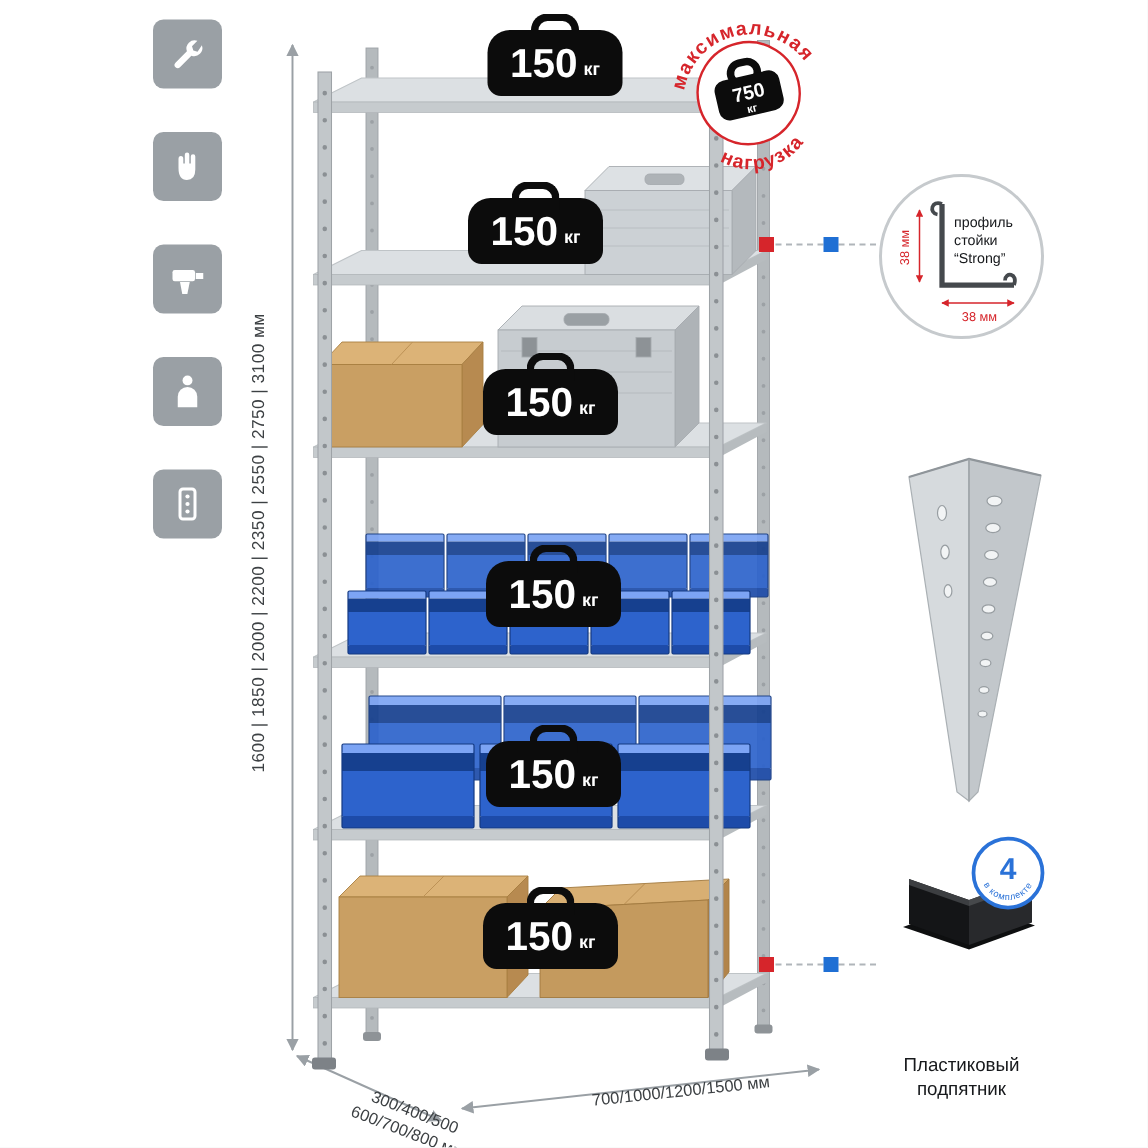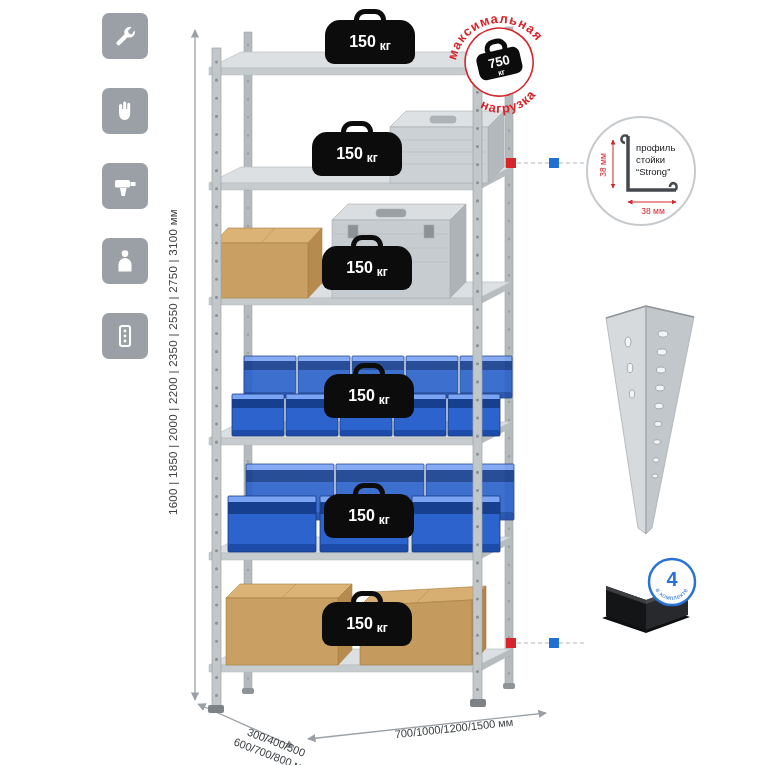--- a/index.html
+++ b/index.html
@@ -5,21 +5,21 @@
   html,body{margin:0;padding:0;background:#fff;}
   .canvas{position:relative;width:765px;height:765px;background:#ffffff;overflow:hidden;
           font-family:"Liberation Sans","DejaVu Sans",sans-serif;color:#1c1e21;outline:1px solid #e8eaec;}
   .scene{position:absolute;left:0;top:0;z-index:1;}
   .icon-box{position:absolute;left:102px;width:46px;height:46px;background:#9aa0a5;border-radius:7px;
             display:flex;align-items:center;justify-content:center;z-index:2;}
   .weight{position:absolute;width:90px;height:44px;background:#0c0c0c;border-radius:15px 15px 9px 9px;
           display:flex;align-items:center;justify-content:center;gap:4px;color:#fff;z-index:4;}
   .weight::before{content:"";position:absolute;top:-11px;left:50%;transform:translateX(-50%);
           width:22px;height:14px;border:5px solid #0c0c0c;border-bottom:none;border-radius:11px 11px 0 0;}
-  .weight .val{font-weight:bold;font-size:16px;line-height:1;}
+  .weight .val{font-weight:bold;font-size:27px;line-height:1;}
   .weight .unit{font-weight:bold;font-size:12px;margin-top:7px;line-height:1;}
   .stamp{position:absolute;left:438px;top:4px;width:124px;height:124px;transform:rotate(-13deg);z-index:5;}
   .hlabel{position:absolute;left:-67px;top:356px;width:480px;text-align:center;font-size:11.5px;color:#3c4043;
           letter-spacing:.3px;transform:rotate(-90deg);z-index:2;white-space:nowrap;}
   .dlabel{position:absolute;left:212px;top:712px;width:132px;text-align:center;font-size:11px;color:#3c4043;
           line-height:1.25;transform:rotate(21deg);transform-origin:left center;z-index:2;}
   .wlabel{position:absolute;left:348px;top:722px;width:212px;text-align:center;font-size:11px;color:#3c4043;
           transform:rotate(-6deg);z-index:2;white-space:nowrap;}
   .callout-circle{position:absolute;left:586px;top:116px;width:106px;height:106px;border:2px solid #c6cacd;
           border-radius:50%;background:#fff;z-index:3;}
@@ -321,20 +321,24 @@
       <line x1="25" y1="22" x2="25" y2="70" stroke="#d6252b" stroke-width="1" marker-start="url(#ar)" marker-end="url(#ar)"></line>
       <text x="15" y="50" transform="rotate(-90 15 47)" text-anchor="middle" font-size="8.5" fill="#d6252b">38 мм</text>
       <line x1="40" y1="84" x2="88" y2="84" stroke="#d6252b" stroke-width="1" marker-start="url(#ar)" marker-end="url(#ar)"></line>
       <text x="65" y="96" text-anchor="middle" font-size="8.5" fill="#d6252b">38 мм</text>
       <text x="48" y="33" font-size="9.5" fill="#17191c">профиль</text>
       <text x="48" y="45" font-size="9.5" fill="#17191c">стойки</text>
       <text x="48" y="57" font-size="9.5" fill="#17191c">“Strong”</text>
     </svg>
   </div>
 
+  <div class="caption" style="left:575px;top:702px">
+    <div>Пластиковый</div>
+    <div>подпятник</div>
+  </div>
 
   <div class="badge4">
     <svg width="52" height="52" viewBox="0 0 52 52">
       <defs>
           <path id="b4arc" d="M8 26 A18 18 0 0 0 44 26" fill="none"></path>
         </defs>
       <circle cx="26" cy="26" r="23" fill="#fff" stroke="#2a72d8" stroke-width="2.5"></circle>
       <text x="26" y="30" text-anchor="middle" font-size="20" font-weight="bold" fill="#2a72d8">4</text>
       <text font-size="6.2" fill="#2a72d8" letter-spacing="0.5">
         <textPath href="#b4arc" startOffset="50%" text-anchor="middle">в комплекте</textPath>

